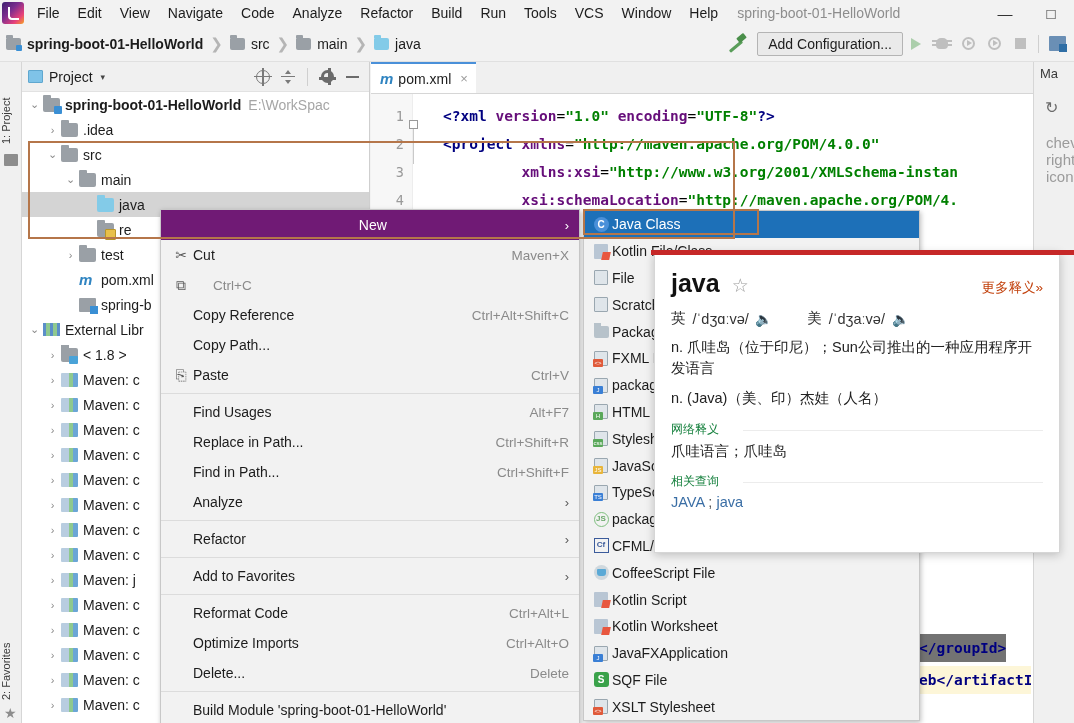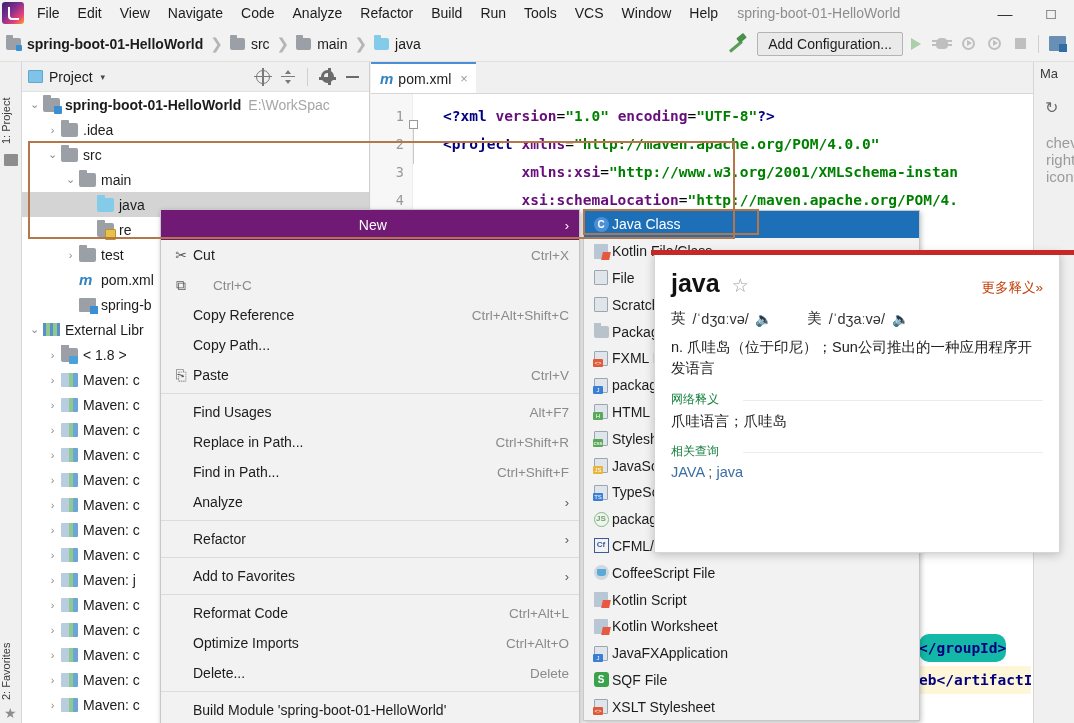--- a/index.html
+++ b/index.html
@@ -147,21 +147,21 @@
   #code{position:absolute;left:0;top:32px;width:660px;height:629px;background:#fff;overflow:hidden;}
   .gutterbg{position:absolute;left:0;top:0;width:42px;height:629px;background:#f7f7f7;border-right:1px solid #ededed;}
   .cline{position:absolute;left:0;height:28px;line-height:28px;font-family:"DejaVu Sans Mono","Liberation Mono",monospace;font-size:14.5px;white-space:pre;}
   .lnum{position:absolute;left:0;width:33px;text-align:right;color:#9a9a9a;font-family:"DejaVu Sans Mono","Liberation Mono",monospace;font-size:13.5px;height:28px;line-height:28px;}
   .ctext{position:absolute;left:72px;}
   .k-tag{color:#000080;font-weight:bold;}
   .k-attr{color:#660e7a;font-weight:bold;}
   .k-val{color:#008000;font-weight:bold;}
   .k-pln{color:#000;}
   .hl-y{background:#fdf6d8;}
-  .hl-g{background:#14b8a6;border-radius:10px;}
+  .hl-g{background:#737373;}
   #checkmark{position:absolute;right:28px;top:8px;color:#59a869;font-size:17px;font-weight:bold;}
   #vscroll{position:absolute;right:7px;top:36px;width:9px;height:560px;background:#cdcdcd;border-radius:1px;}
   #foldline{position:absolute;left:42px;top:30px;width:1px;height:40px;background:#c9c9c9;}
   #foldmark{position:absolute;left:38px;top:26px;width:9px;height:9px;border:1px solid #9a9a9a;background:#fff;}
 
   
   #rightstrip{position:absolute;right:0;top:62px;width:41px;height:661px;background:#f0f0f0;border-left:1px solid #d6d6d6;}
   #mavenlabel{position:absolute;left:6px;top:4px;font-size:13px;color:#3a3a3a;white-space:nowrap;}
   #refreshicon{position:absolute;left:11px;top:36px;width:17px;height:17px;color:#6b6b6b;font-size:16px;}
   #chevronright{position:absolute;left:12px;top:72px;color:#9b9b9b;font-size:15px;}
@@ -507,21 +507,21 @@
 
 <div id="ctxmenu">
     <div class="cmrow hl">
       <span class="cmicon"></span>
       <span class="cmlabel">New</span>
       <span class="cmarrow">›</span>
     </div>
     <div class="cmrow">
       <span class="cmicon">✂</span>
       <span class="cmlabel">Cut</span>
-      <span class="cmkey">Ctrl+X</span>
+      <span class="cmkey">Maven+X</span>
     </div>
     <div class="cmrow">
       <span class="cmicon">⧉</span>
       <span class="cmkey">Ctrl+C</span>
     </div>
     <div class="cmrow">
       <span class="cmicon"></span>
       <span class="cmlabel">Copy Reference</span>
       <span class="cmkey">Ctrl+Alt+Shift+C</span>
     </div>
@@ -732,20 +732,21 @@
   <div class="phon">
     <span>英</span>
     <span>/ˈdʒɑːvə/</span>
     <span class="spk">🔈</span>
     <span class="gap"></span>
     <span>美</span>
     <span>/ˈdʒaːvə/</span>
     <span class="spk">🔈</span>
   </div>
   <div class="defn">n. 爪哇岛（位于印尼）；Sun公司推出的一种应用程序开发语言</div>
+  <div class="defn">n. (Java)（美、印）杰娃（人名）</div>
   <div class="sect">网络释义</div>
   <div class="sectbody">爪哇语言；爪哇岛</div>
   <div class="sect">相关查询</div>
   <div class="links">
     <span>JAVA</span><span class="sc"> ; </span><span>java</span>
   </div>
 </div>
 
 <div id="annot-orange"></div>
 <div id="annot-javaclass"></div>

